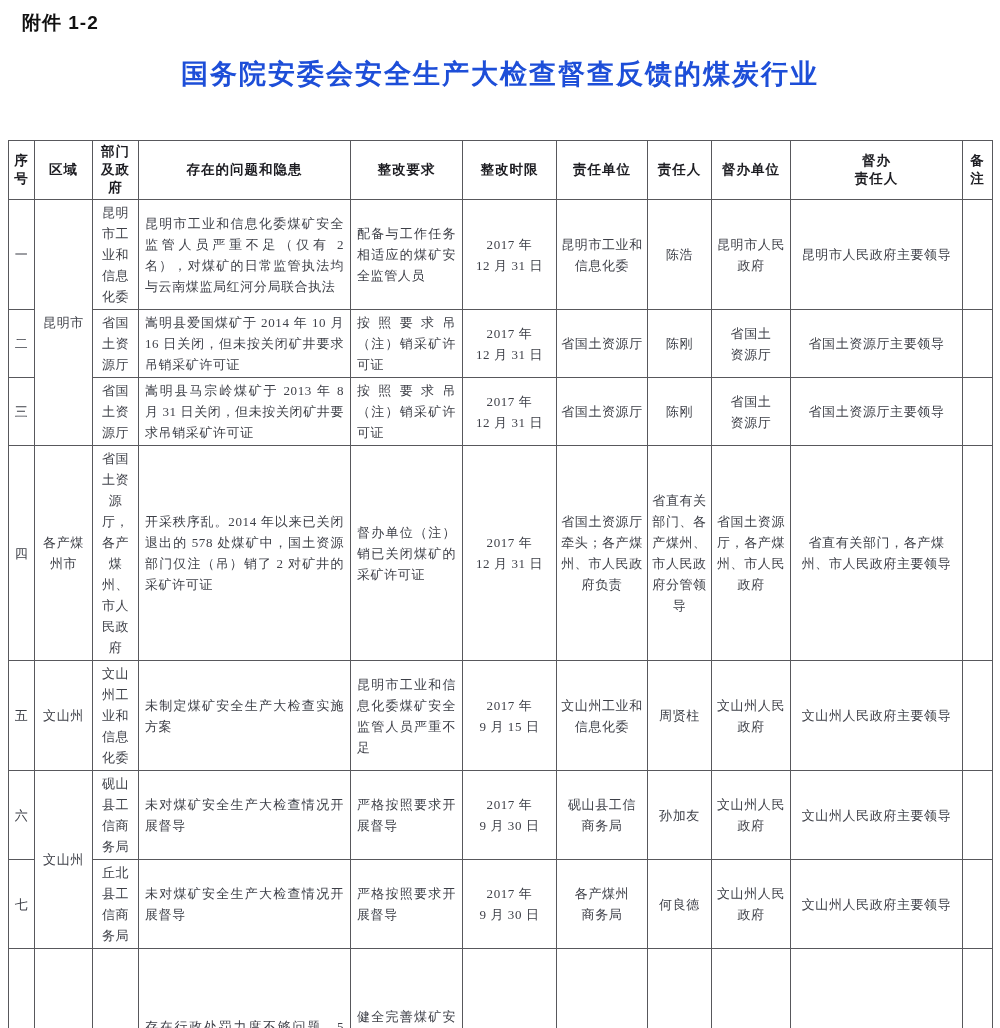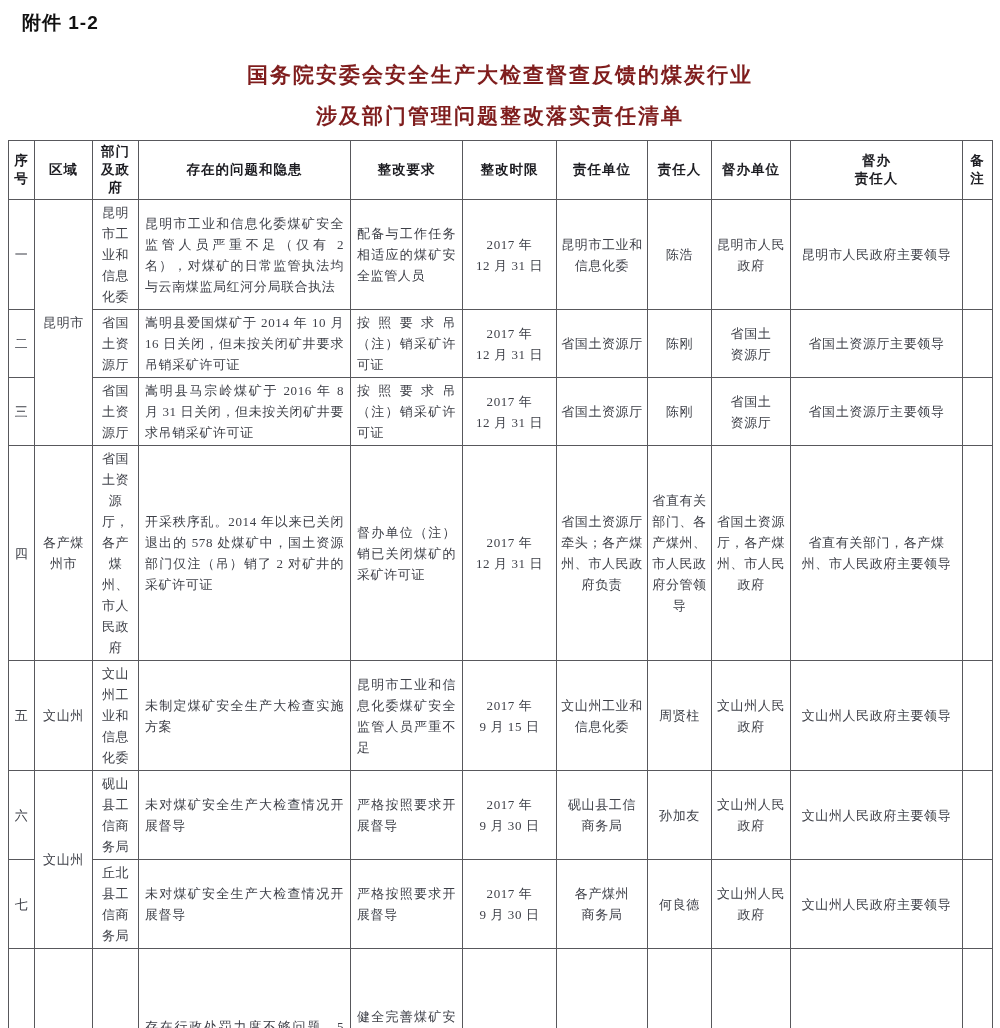--- a/index.html
+++ b/index.html
@@ -8,21 +8,21 @@
     font-family:"Liberation Serif","DejaVu Serif",serif;color:#3d3f47;
   }
   .attachment{
     position:absolute;left:22px;top:10px;
     font-family:"Liberation Sans","DejaVu Sans",sans-serif;
     font-weight:bold;font-size:19px;color:#111;letter-spacing:1px;
   }
   .title{
     position:absolute;top:54px;left:0;width:1000px;text-align:center;
     font-family:"Liberation Sans","DejaVu Sans",sans-serif;
-    font-weight:bold;font-size:21px;line-height:41px;color:#7f1d1d;letter-spacing:2px;
+    font-weight:bold;font-size:27px;line-height:41px;color:#1d4ed8;letter-spacing:2px;
   }
   table.sheet{
     position:absolute;left:8px;top:140px;width:984px;
     border-collapse:collapse;table-layout:fixed;
   }
   .sheet th,.sheet td{
     border:1px solid #58585c;vertical-align:middle;
     padding:2px 4px;overflow:hidden;
   }
   .sheet th{
@@ -42,21 +42,20 @@
   col.c-runit{width:91px}col.c-rperson{width:64px}col.c-sunit{width:79px}
   col.c-sperson{width:172px}col.c-remark{width:30px}
 </style>
 </head>
 <body>
 
 <div class="attachment">附件 1-2</div>
 
 <div class="title">
   <div>国务院安委会安全生产大检查督查反馈的煤炭行业</div>
-  <div>涉及部门管理问题整改落实责任清单</div>
 </div>
 
 <table class="sheet">
   <colgroup>
     <col class="c-no">
       <col class="c-region">
       <col class="c-dept">
       <col class="c-problem">
     <col class="c-req">
       <col class="c-deadline">
@@ -107,21 +106,21 @@
       <td>省国土资源厅</td>
       <td>陈刚</td>
       <td>省国土
 资源厅</td>
       <td>省国土资源厅主要领导</td>
       <td></td>
     </tr>
     <tr style="height:53px;">
       <td>三</td>
       <td>省国土资源厅</td>
-      <td class="just">嵩明县马宗岭煤矿于 2016 年 8 月 31 日关闭，但未按关闭矿井要求吊销采矿许可证</td>
+      <td class="just">嵩明县马宗岭煤矿于 2013 年 8 月 31 日关闭，但未按关闭矿井要求吊销采矿许可证</td>
       <td class="just">按照要求吊（注）销采矿许可证</td>
       <td>2017 年
 12 月 31 日</td>
       <td>省国土资源厅</td>
       <td>陈刚</td>
       <td>省国土
 资源厅</td>
       <td>省国土资源厅主要领导</td>
       <td></td>
     </tr>

